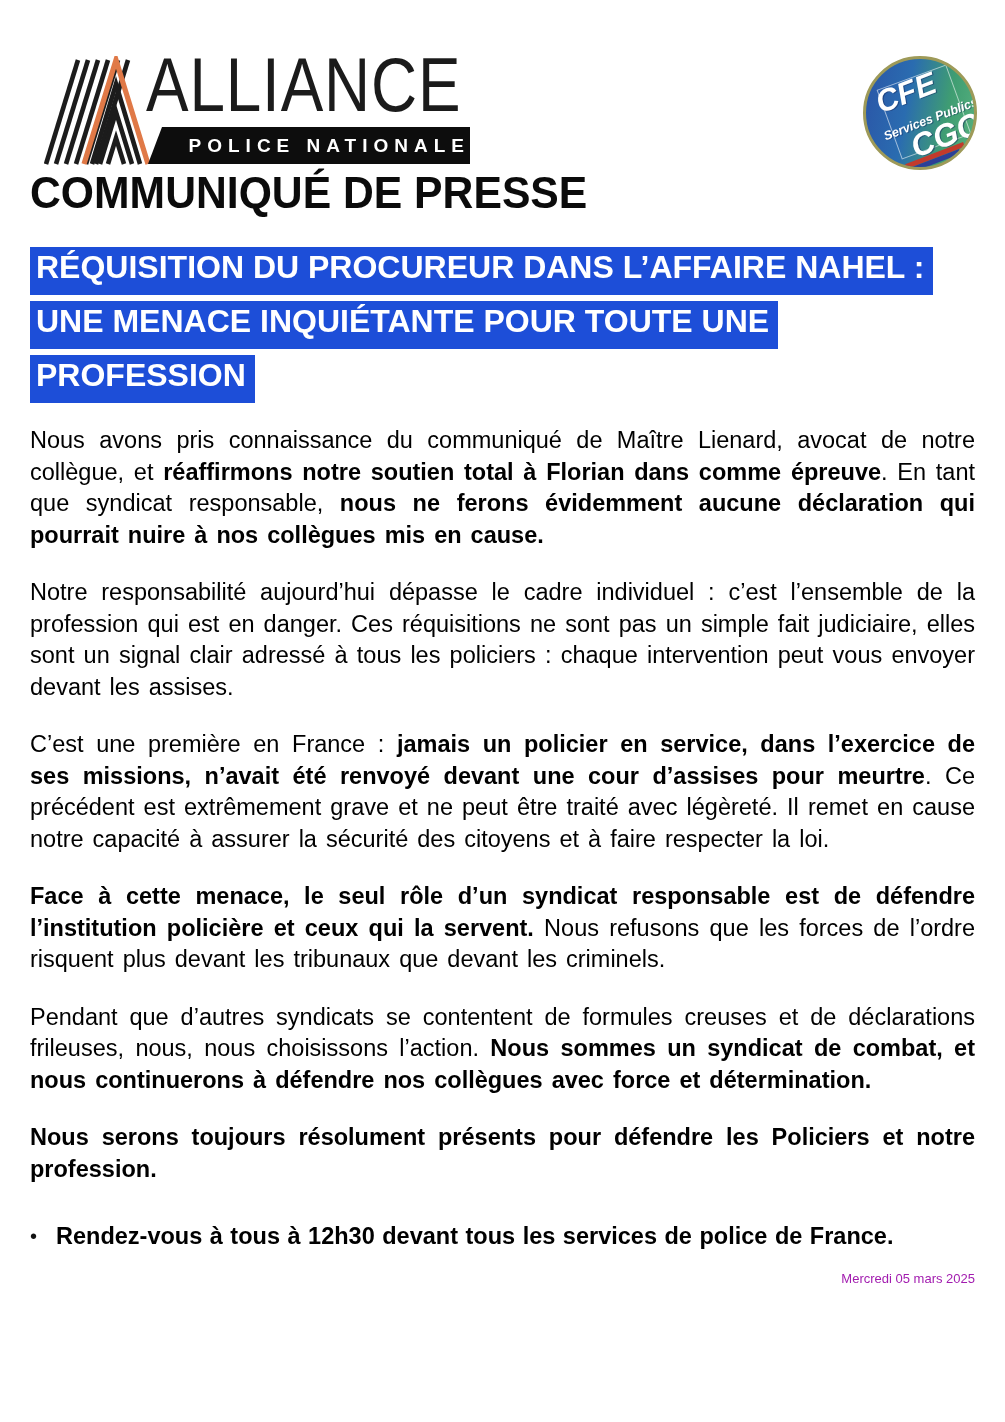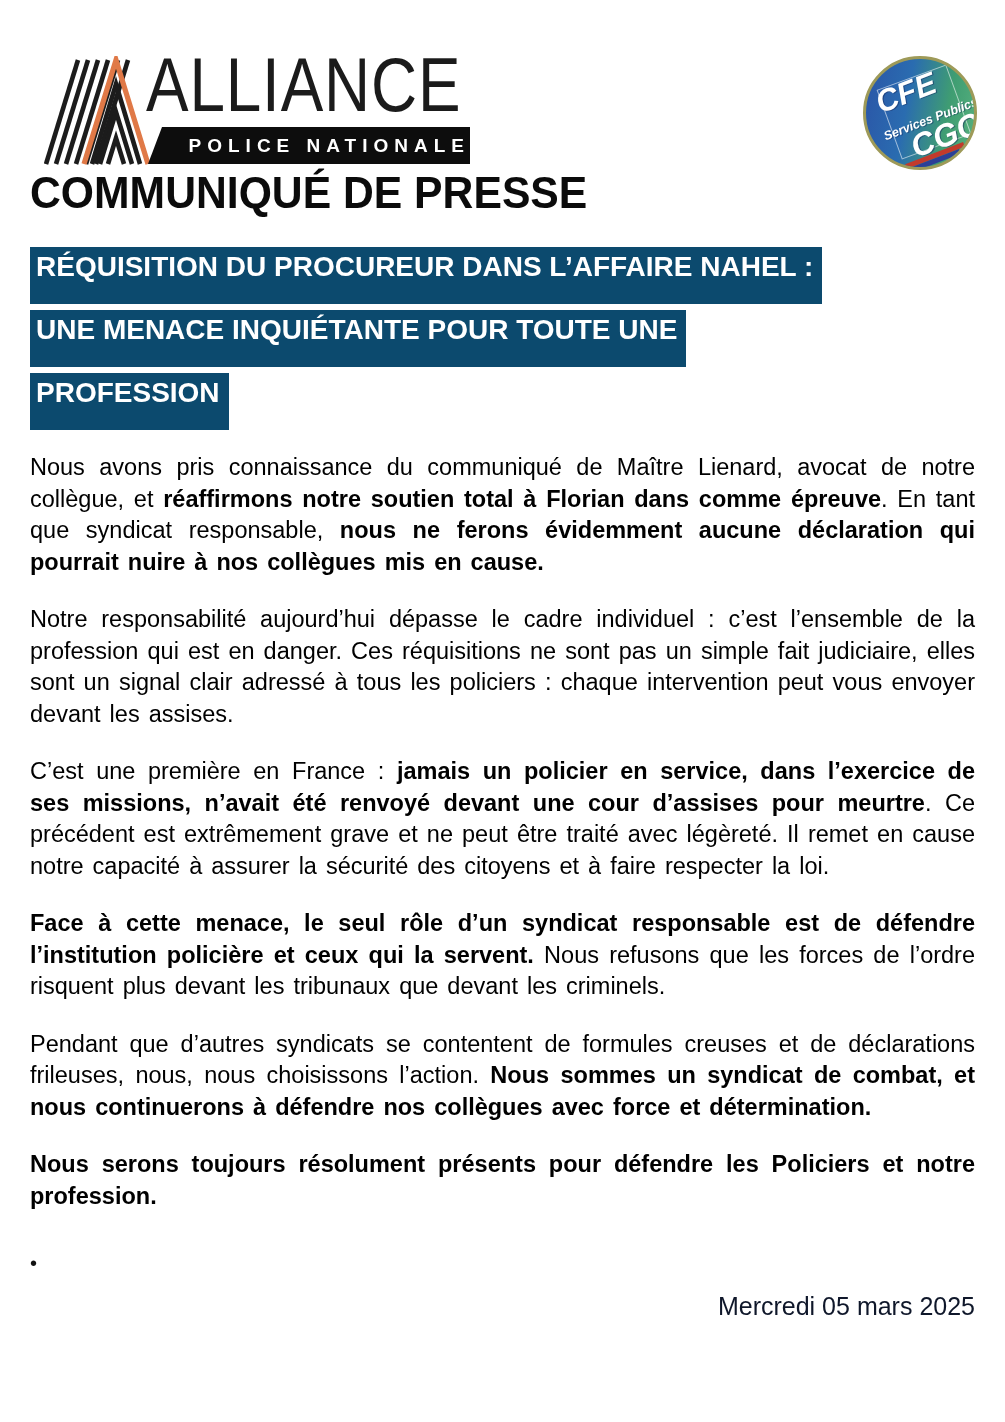--- a/index.html
+++ b/index.html
@@ -54,34 +54,34 @@
   
   .doc-type{
     position:absolute;left:30px;top:170px;font-size:44px;line-height:46px;font-weight:700;
     color:#0b0b0b;letter-spacing:0;transform:scaleX(.97);transform-origin:left top;white-space:nowrap;
   }
 
   
   .main{position:absolute;left:30px;right:30px;top:247px;}
   .headline{margin:0 0 22px 0;}
   .headline-line{
-    display:table;background:#0c4a6e;color:#fff;font-weight:700;font-size:28px;line-height:36px;
-    padding:2px 9px 19px 6px;margin:0 0 6px 0;letter-spacing:0;white-space:nowrap;
+    display:table;background:#1d4ed8;color:#fff;font-weight:700;font-size:32px;line-height:36px;
+    padding:2px 9px 10px 6px;margin:0 0 6px 0;letter-spacing:0;white-space:nowrap;
   }
   .content{}
   .para{
     margin:0 0 26px 0;font-size:23.5px;line-height:31.5px;text-align:justify;
     word-spacing:2.5px;color:#000;
   }
   .para strong{font-weight:700;}
   .para.closing{font-weight:700;margin-bottom:36px;}
   .bullet-row{display:flex;align-items:flex-start;margin:0 0 14px 0;}
   .bullet-marker{font-size:20px;line-height:31.5px;width:26px;flex:0 0 26px;color:#111;}
   .bullet-text{font-weight:700;font-size:23.5px;line-height:31.5px;word-spacing:1px;}
-  .date-line{text-align:right;font-size:25px;line-height:24px;color:#0f172a;margin-top:7px;}
+  .date-line{text-align:right;font-size:13px;line-height:24px;color:#a21caf;margin-top:7px;}
 </style>
 </head>
 <body>
 
 <div class="page">
 
   <div class="header">
 
     <svg class="logo-mark" viewBox="0 0 120 110" xmlns="http://www.w3.org/2000/svg">
       <g stroke="#1c1c1c" stroke-width="4.6" fill="none">
@@ -128,18 +128,19 @@
         <p class="para"><span>Nous avons pris connaissance du communiqué de Maître Lienard, avocat de notre collègue, et </span><strong>réaffirmons notre soutien total à Florian dans comme épreuve</strong><span>. En tant que syndicat responsable, </span><strong>nous ne ferons évidemment aucune déclaration qui pourrait nuire à nos collègues mis en cause.</strong></p>
         <p class="para"><span>Notre responsabilité aujourd’hui dépasse le cadre individuel : c’est l’ensemble de la profession qui est en danger. Ces réquisitions ne sont pas un simple fait judiciaire, elles sont un signal clair adressé à tous les policiers : chaque intervention peut vous envoyer devant les assises.</span></p>
         <p class="para"><span>C’est une première en France : </span><strong>jamais un policier en service, dans l’exercice de ses missions, n’avait été renvoyé devant une cour d’assises pour meurtre</strong><span>. Ce précédent est extrêmement grave et ne peut être traité avec légèreté. Il remet en cause notre capacité à assurer la sécurité des citoyens et à faire respecter la loi.</span></p>
         <p class="para"><strong>Face à cette menace, le seul rôle d’un syndicat responsable est de défendre l’institution policière et ceux qui la servent.</strong><span> Nous refusons que les forces de l’ordre risquent plus devant les tribunaux que devant les criminels.</span></p>
         <p class="para"><span>Pendant que d’autres syndicats se contentent de formules creuses et de déclarations frileuses, nous, nous choisissons l’action. </span><strong>Nous sommes un syndicat de combat, et nous continuerons à défendre nos collègues avec force et détermination.</strong></p>
         <p class="para closing"><strong>Nous serons toujours résolument présents pour défendre les Policiers et notre profession.</strong></p>
       </div>
 
     <div class="bullet-row">
       <span class="bullet-marker">•</span>
+      <span class="bullet-text">Rendez-vous à tous à 12h30 devant tous les services de police de France.</span>
     </div>
 
     <div class="date-line">Mercredi 05 mars 2025</div>
   </div>
 
 </div>
 
 </body></html>

